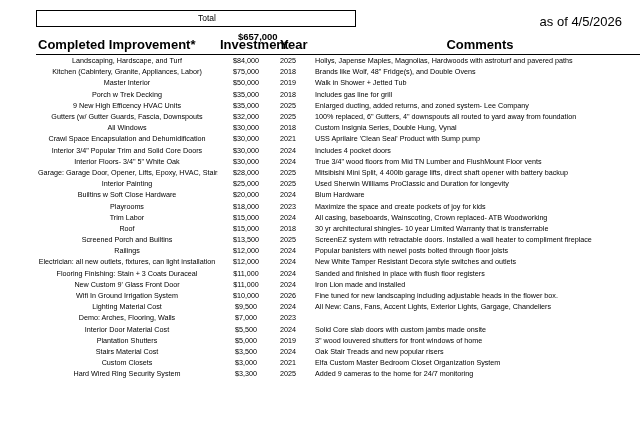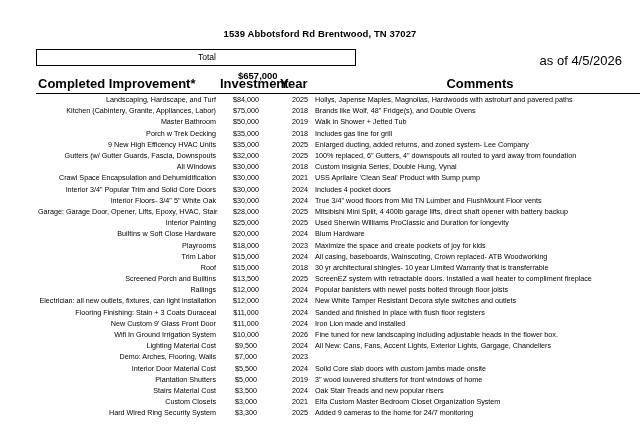--- a/index.html
+++ b/index.html
@@ -77,35 +77,34 @@
     padding: 1px 2px 2px 2px;
     vertical-align: bottom;
   }
   table.main td {
     font-size: 7.2px;
     padding: 1.1px 2px;
     vertical-align: top;
     white-space: nowrap;
     overflow: hidden;
   }
-  .col-improvement { width: 178px; text-align: right; }
+  .col-improvement { width: 178px; text-align: center; }
   .col-investment { width: 52px; text-align: center; padding-right: 6px !important; }
-  .col-year { width: 28px; text-align: right; padding-right: 5px !important; }
+  .col-year { width: 28px; text-align: left; padding-right: 5px !important; }
   .col-comments { width: 330px; text-align: left; }
   th.col-improvement { text-align: left; }
   th.col-investment { text-align: center; padding-right: 6px !important; }
   th.col-year { text-align: left; padding-right: 5px !important; }
   th.col-comments { text-align: center; }
 </style>
 </head>
 <body>
 
 <div class="page">
 
-  <div class="doc-title">1539 Abbotsford Rd Brentwood, TN 37027</div>
 
   <div class="total-row">
     <div class="total-box"></div>
     <div class="total-label">Total</div>
     <div class="total-value">$657,000</div>
     <div class="asof">as of 4/5/2026</div>
   </div>
 
   <table class="main">
     <thead>
@@ -123,21 +122,21 @@
           <td class="col-year">2025</td>
           <td class="col-comments">Hollys, Japense Maples, Magnolias, Hardwoods with astroturf and pavered paths</td>
         </tr>
         <tr>
           <td class="col-improvement">Kitchen (Cabintery, Granite, Appliances, Labor)</td>
           <td class="col-investment">$75,000</td>
           <td class="col-year">2018</td>
           <td class="col-comments">Brands like Wolf, 48" Fridge(s), and Double Ovens</td>
         </tr>
         <tr>
-          <td class="col-improvement">Master Bathroom</td>
+          <td class="col-improvement">Master Interior</td>
           <td class="col-investment">$50,000</td>
           <td class="col-year">2019</td>
           <td class="col-comments">Walk in Shower + Jetted Tub</td>
         </tr>
         <tr>
           <td class="col-improvement">Porch w Trek Decking</td>
           <td class="col-investment">$35,000</td>
           <td class="col-year">2018</td>
           <td class="col-comments">Includes gas line for grill</td>
         </tr>

